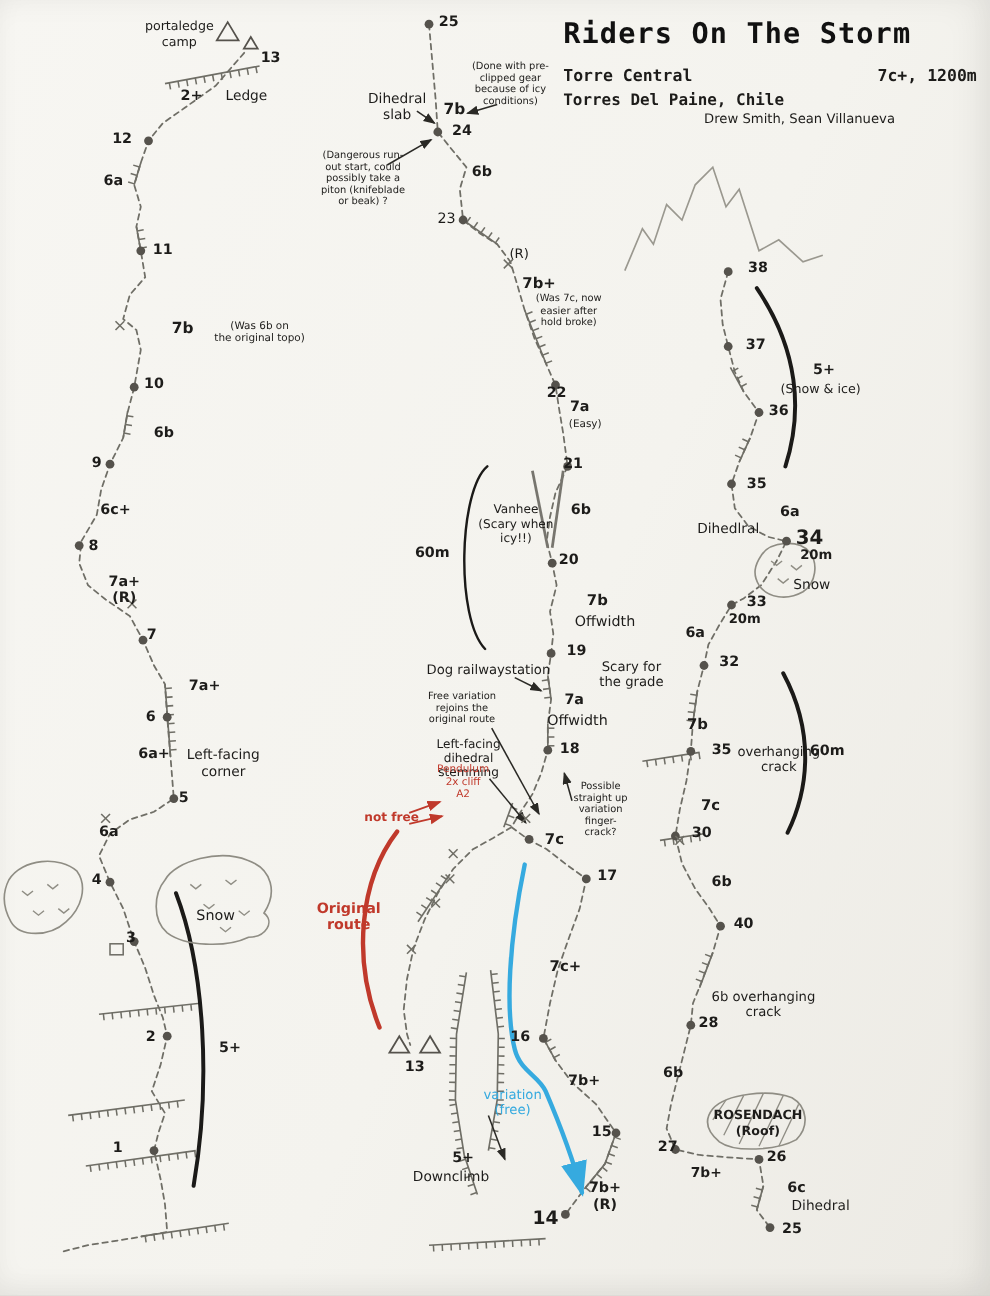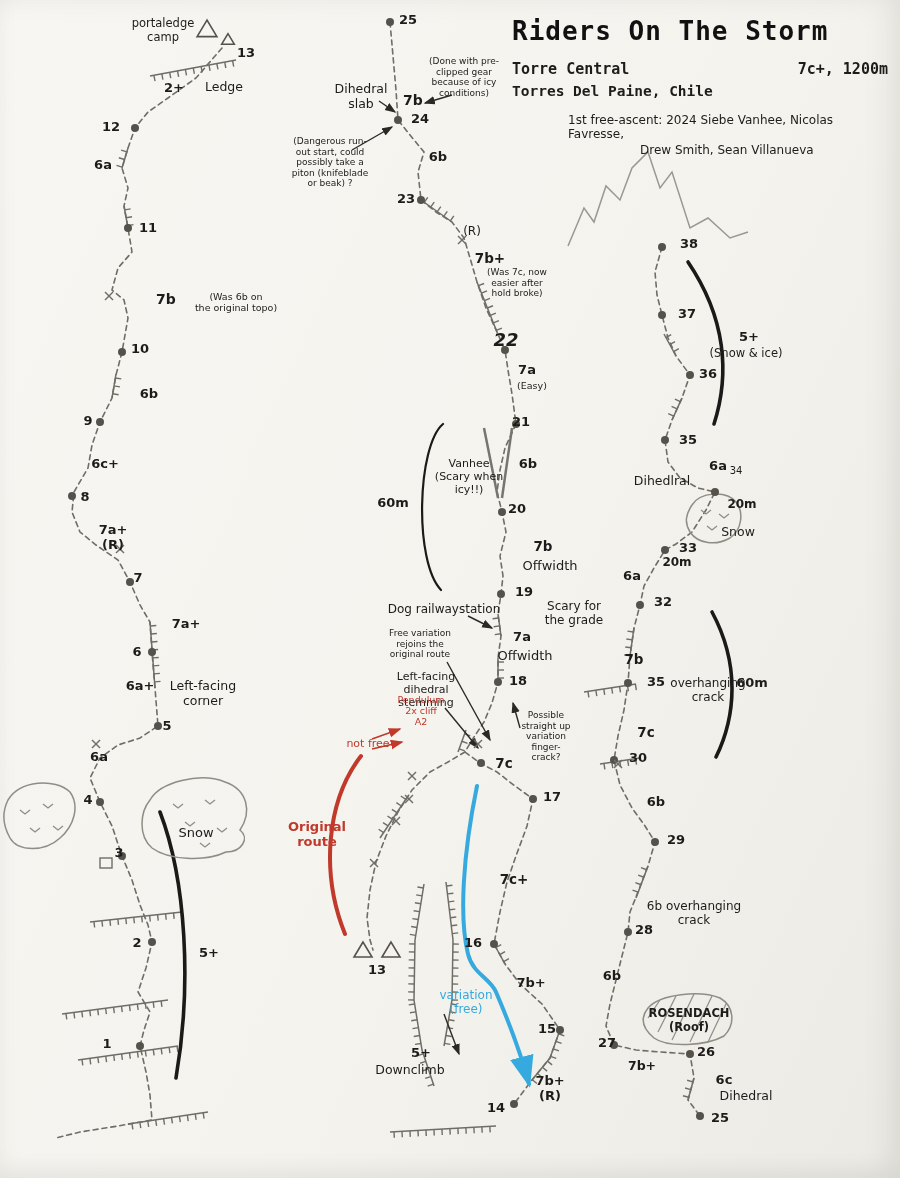--- a/index.html
+++ b/index.html
@@ -419,27 +419,27 @@
       <div class="lbl" style="left: 464px; top: 77px; font-size: 9px; font-weight: 400;">(Done with pre-
 clipped gear
 because of icy
 conditions)</div>
       <div class="lbl" style="left: 330px; top: 163px; font-size: 9px; font-weight: 400;">(Dangerous run-
 out start, could
 possibly take a
 piton (knifeblade
 or beak) ?</div>
       <div class="lbl" style="left: 438px; top: 157px; font-size: 13px; font-weight: 700;">6b</div>
-      <div class="lbl" style="left: 406px; top: 199px; font-size: 13px; font-weight: 700; text-align: center;">23</div>
+      <div class="lbl" style="left: 406px; top: 199px; font-size: 13px; font-weight: 400; text-align: center;">23</div>
       <div class="lbl" style="left: 472px; top: 231px; font-size: 12px; font-weight: 400;">(R)</div>
       <div class="lbl" style="left: 490px; top: 259px; font-size: 13.5px; font-weight: 700;">7b+</div>
       <div class="lbl" style="left: 517px; top: 283px; font-size: 9px; font-weight: 400;">(Was 7c, now
 easier after
 hold broke)</div>
-      <div class="lbl" style="left: 506px; top: 340px; font-size: 18px; font-weight: 600; font-style: italic;">22</div>
+      <div class="lbl" style="left: 506px; top: 358px; font-size: 13px; font-weight: 600;">22</div>
       <div class="lbl" style="left: 527px; top: 370px; font-size: 13px; font-weight: 700;">7a</div>
       <div class="lbl" style="left: 532px; top: 386px; font-size: 9.5px; font-weight: 400;">(Easy)</div>
       <div class="lbl" style="left: 521px; top: 422px; font-size: 13px; font-weight: 600;">21</div>
       <div class="lbl" style="left: 469px; top: 477px; font-size: 11px; font-weight: 400;">Vanhee
 (Scary when
 icy!!)</div>
       <div class="lbl" style="left: 528px; top: 464px; font-size: 13px; font-weight: 700;">6b</div>
       <div class="lbl" style="left: 393px; top: 503px; font-size: 13px; font-weight: 600;">60m</div>
       <div class="lbl" style="left: 517px; top: 509px; font-size: 13px; font-weight: 600;">20</div>
       <div class="lbl" style="left: 543px; top: 547px; font-size: 13.5px; font-weight: 700;">7b</div>
@@ -453,66 +453,66 @@
 original route</div>
       <div class="lbl" style="left: 522px; top: 637px; font-size: 13px; font-weight: 700;">7a</div>
       <div class="lbl" style="left: 525px; top: 656px; font-size: 13px; font-weight: 400;">Offwidth</div>
       <div class="lbl" style="left: 518px; top: 681px; font-size: 13px; font-weight: 600;">18</div>
       <div class="lbl" style="left: 426px; top: 690px; font-size: 11px; font-weight: 400;">Left-facing
 dihedral
 stemming</div>
       <div class="lbl" style="left: 421px; top: 711px; font-size: 9.5px; font-weight: 400; color: rgb(192, 57, 43);">Pendulum
 2x cliff
 A2</div>
-      <div class="lbl" style="left: 368px; top: 744px; font-size: 11px; font-weight: 400; color: rgb(192, 57, 43);">not free</div>
+      <div class="lbl" style="left: 356px; top: 744px; font-size: 11px; font-weight: 700; color: rgb(192, 57, 43);">not free</div>
       <div class="lbl" style="left: 504px; top: 764px; font-size: 13.5px; font-weight: 700;">7c</div>
       <div class="lbl" style="left: 546px; top: 737px; font-size: 9px; font-weight: 400;">Possible
 straight up
 variation
 finger-
 crack?</div>
       <div class="lbl" style="left: 552px; top: 797px; font-size: 13px; font-weight: 600;">17</div>
       <div class="lbl" style="left: 317px; top: 834px; font-size: 13px; font-weight: 600; color: rgb(192, 57, 43);">Original
 route</div>
       <div class="lbl" style="left: 514px; top: 880px; font-size: 13.5px; font-weight: 700;">7c+</div>
       <div class="lbl" style="left: 473px; top: 943px; font-size: 13px; font-weight: 600;">16</div>
       <div class="lbl" style="left: 377px; top: 970px; font-size: 13px; font-weight: 600;">13</div>
       <div class="lbl" style="left: 531px; top: 983px; font-size: 13px; font-weight: 700;">7b+</div>
       <div class="lbl" style="left: 466px; top: 1002px; font-size: 12px; font-weight: 400; color: rgb(54, 170, 223);">variation
 (free)</div>
       <div class="lbl" style="left: 547px; top: 1029px; font-size: 13px; font-weight: 600;">15</div>
       <div class="lbl" style="left: 421px; top: 1053px; font-size: 13px; font-weight: 700;">5+</div>
       <div class="lbl" style="left: 410px; top: 1070px; font-size: 12.5px; font-weight: 400;">Downclimb</div>
-      <div class="lbl" style="left: 496px; top: 1108px; font-size: 13px; font-weight: 600;">14</div>
+      <div class="lbl" style="left: 496px; top: 1108px; font-size: 17px; font-weight: 600;">14</div>
       <div class="lbl" style="left: 550px; top: 1088px; font-size: 13px; font-weight: 700;">7b+
 (R)</div>
       <div class="lbl" style="left: 689px; top: 244px; font-size: 13px; font-weight: 600;">38</div>
       <div class="lbl" style="left: 687px; top: 314px; font-size: 13px; font-weight: 600;">37</div>
       <div class="lbl" style="left: 749px; top: 337px; font-size: 13px; font-weight: 700;">5+</div>
       <div class="lbl" style="left: 746px; top: 354px; font-size: 11.5px; font-weight: 400;">(Snow &amp; ice)</div>
       <div class="lbl" style="left: 708px; top: 374px; font-size: 13px; font-weight: 600;">36</div>
       <div class="lbl" style="left: 688px; top: 440px; font-size: 13px; font-weight: 600;">35</div>
       <div class="lbl" style="left: 718px; top: 466px; font-size: 13px; font-weight: 700;">6a</div>
       <div class="lbl" style="left: 662px; top: 481px; font-size: 12.5px; font-weight: 400;">Dihedlral</div>
-      <div class="lbl" style="left: 736px; top: 471px; font-size: 10px; font-weight: 400;">34</div>
+      <div class="lbl" style="left: 736px; top: 489px; font-size: 18px; font-weight: 700;">34</div>
       <div class="lbl" style="left: 742px; top: 504px; font-size: 12px; font-weight: 600;">20m</div>
       <div class="lbl" style="left: 738px; top: 532px; font-size: 12.5px; font-weight: 400;">Snow</div>
       <div class="lbl" style="left: 688px; top: 548px; font-size: 13px; font-weight: 600;">33</div>
       <div class="lbl" style="left: 677px; top: 562px; font-size: 12px; font-weight: 600;">20m</div>
       <div class="lbl" style="left: 632px; top: 576px; font-size: 13px; font-weight: 700;">6a</div>
       <div class="lbl" style="left: 663px; top: 602px; font-size: 13px; font-weight: 600;">32</div>
       <div class="lbl" style="left: 634px; top: 660px; font-size: 13.5px; font-weight: 700;">7b</div>
       <div class="lbl" style="left: 656px; top: 682px; font-size: 13px; font-weight: 600;">35</div>
       <div class="lbl" style="left: 708px; top: 690px; font-size: 12px; font-weight: 400;">overhanging
 crack</div>
       <div class="lbl" style="left: 752px; top: 683px; font-size: 13px; font-weight: 600;">60m</div>
       <div class="lbl" style="left: 646px; top: 733px; font-size: 13.5px; font-weight: 700;">7c</div>
       <div class="lbl" style="left: 638px; top: 758px; font-size: 13px; font-weight: 600;">30</div>
       <div class="lbl" style="left: 656px; top: 802px; font-size: 13px; font-weight: 700;">6b</div>
-      <div class="lbl" style="left: 676px; top: 840px; font-size: 13px; font-weight: 600;">29</div>
+      <div class="lbl" style="left: 676px; top: 840px; font-size: 13px; font-weight: 600;">40</div>
       <div class="lbl" style="left: 694px; top: 913px; font-size: 12px; font-weight: 400;">6b overhanging
 crack</div>
       <div class="lbl" style="left: 644px; top: 930px; font-size: 13px; font-weight: 600;">28</div>
       <div class="lbl" style="left: 612px; top: 976px; font-size: 13px; font-weight: 700;">6b</div>
       <div class="lbl" style="left: 607px; top: 1043px; font-size: 13px; font-weight: 600;">27</div>
       <div class="lbl" style="left: 689px; top: 1021px; font-size: 11.5px; font-weight: 600;">ROSENDACH
 (Roof)</div>
       <div class="lbl" style="left: 642px; top: 1066px; font-size: 12.5px; font-weight: 700;">7b+</div>
       <div class="lbl" style="left: 706px; top: 1052px; font-size: 13px; font-weight: 600;">26</div>
       <div class="lbl" style="left: 724px; top: 1080px; font-size: 13px; font-weight: 700;">6c</div>
@@ -520,17 +520,16 @@
       <div class="lbl" style="left: 720px; top: 1118px; font-size: 13px; font-weight: 600;">25</div>
     </div>
 
   <header class="hdr">
     <h1 class="title">Riders On The Storm</h1>
     <div class="peakline">
       <span>Torre Central</span>
       <span>7c+, 1200m</span>
     </div>
     <div class="area">Torres Del Paine, Chile</div>
-    <div class="ffa">1st free-ascent: 2024 Siebe Vanhee, Nicolas Favresse,</div>
     <div class="ffa2">Drew Smith, Sean Villanueva</div>
   </header>
 
 </div>
 
 </body></html>

